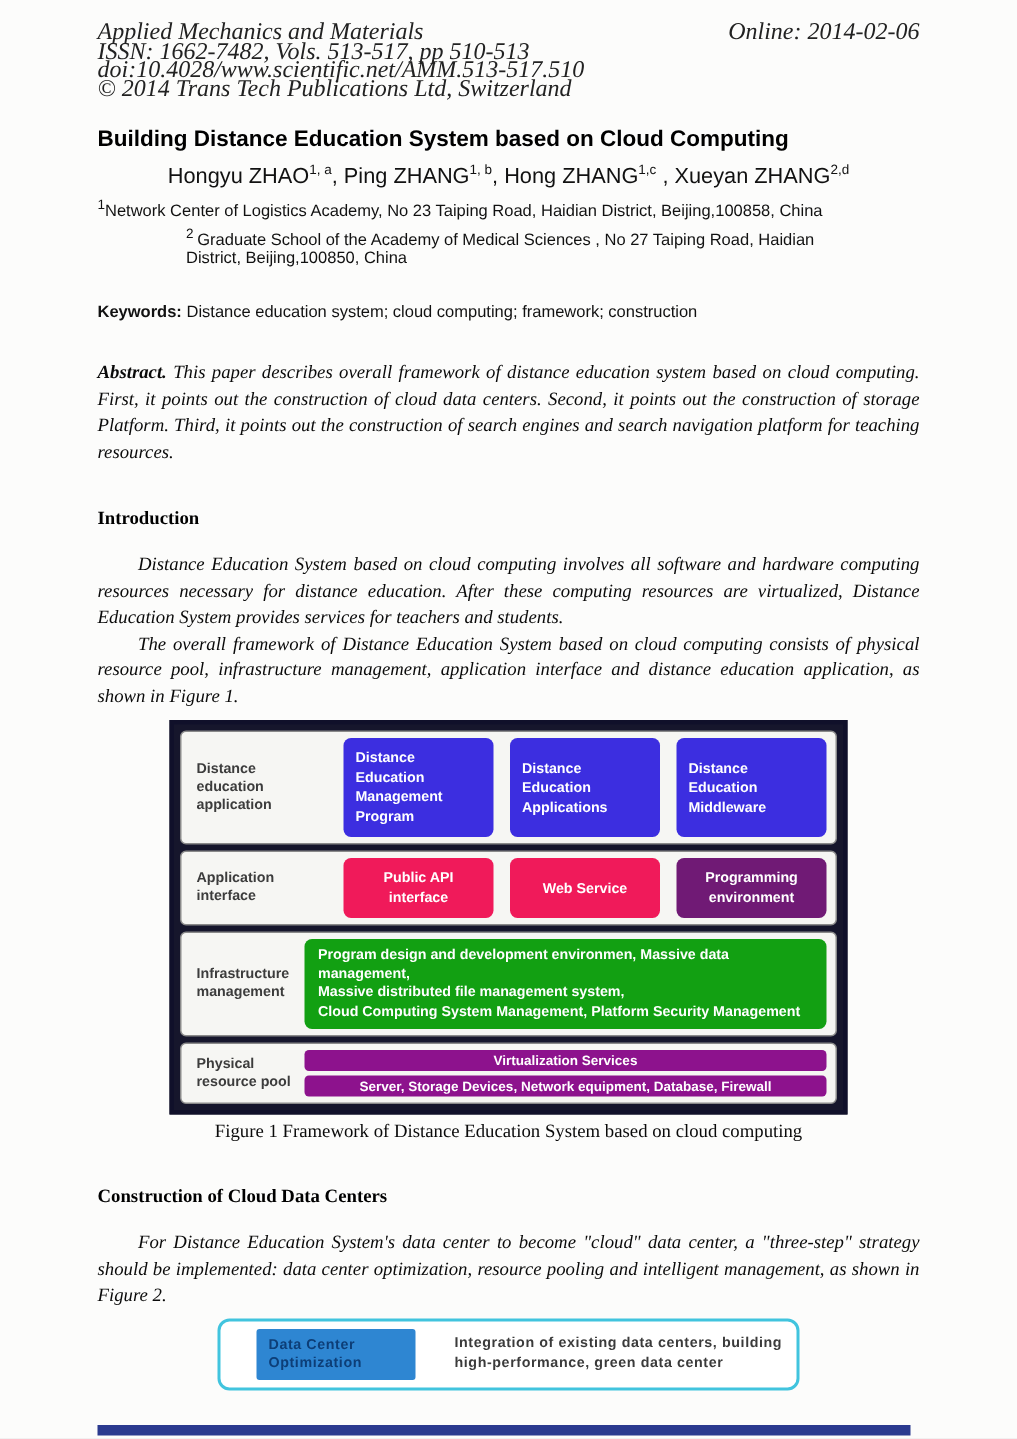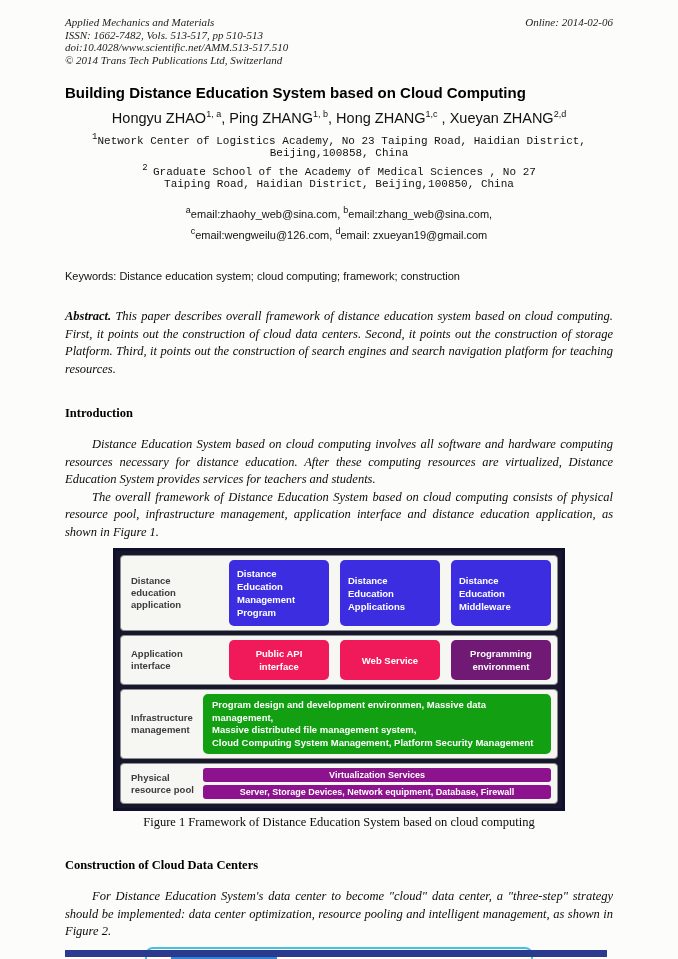--- a/index.html
+++ b/index.html
@@ -10,38 +10,38 @@
     margin: 0 auto;
     background: #fcfcfb;
     font-family: "Liberation Serif", serif;
     color: #111;
     overflow: hidden;
   }
   .content { padding: 16px 65px 0 65px; }
 
   
   .pub-header { display:flex; justify-content:space-between; align-items:flex-start;
-    font-style: italic; font-size: 11px; line-height: 12.5px; color:#222; }
+    font-style: italic; font-size: 16px; line-height: 12.5px; color:#222; }
   .pub-right { white-space: nowrap; }
 
   
   .paper-title { font-family:"Liberation Sans", sans-serif; font-weight:bold;
     font-size: 15px; text-align:left; margin-top: 18px; color:#000; }
   .authors { font-family:"Liberation Sans", sans-serif; font-size: 14.5px;
     text-align:center; margin-top: 9px; color:#111; }
   sup.s { vertical-align: super; font-size: 9px; line-height: 0; }
-  .affil { font-family:Liberation Mono, monospace; font-size: 11px;
-    text-align:center; margin-top: 9px; color:#111; }
+  .affil { font-family:Liberation Sans, sans-serif; font-size: 11px;
+    margin-top: 9px; color:#111; }
   .affil.two { width: 430px; margin-left:auto; margin-right:auto; margin-top: 7px; }
   .emails { font-family:"Liberation Sans", sans-serif; font-size: 11px;
     text-align:center; margin-top: 14px; line-height: 21px; color:#111; }
 
   .keywords { font-family:"Liberation Sans", sans-serif; font-size: 11px;
     margin-top: 24px; color:#111; }
-  .keywords b { font-weight: normal; }
+  .keywords b { font-weight: bold; }
 
   .body-text { font-size: 12.5px; line-height: 17.5px; text-align: justify; color:#0a0a0a;font-style:italic; }
   .abstract { margin-top: 26px; }
   .sec-heading { font-size: 12.5px; font-weight: bold; margin-top: 28px; color:#000;font-family:Liberation Serif, serif; }
   .para { text-indent: 27px; }
   .p-first { margin-top: 15px; }
 
   
   .fig1 { width: 452px; margin: 7px auto 0 auto; background:#16162c;
     border: 3px solid #10102a; padding: 4px; display:flex; flex-direction:column; gap:4px; }
@@ -92,24 +92,20 @@
 
     <h1 class="paper-title">Building Distance Education System based on Cloud Computing</h1>
 
     <div class="authors">
       <span><span>Hongyu ZHAO</span><sup class="s">1, a</sup><span>, </span></span><span><span>Ping ZHANG</span><sup class="s">1, b</sup><span>, </span></span><span><span>Hong ZHANG</span><sup class="s">1,c</sup><span> , </span></span><span><span>Xueyan ZHANG</span><sup class="s">2,d</sup></span>
     </div>
 
     <div class="affil"><sup class="s">1</sup><span>Network Center of Logistics Academy, No 23 Taiping Road, Haidian District, Beijing,100858, China</span></div>
     <div class="affil two"><sup class="s">2 </sup><span>Graduate School of the Academy of Medical Sciences , No 27 Taiping Road, Haidian District, Beijing,100850, China</span></div>
 
-    <div class="emails">
-      <div><sup class="s">a</sup><span>email:zhaohy_web@sina.com, </span><sup class="s">b</sup><span>email:zhang_web@sina.com,</span></div>
-      <div><sup class="s">c</sup><span>email:wengweilu@126.com, </span><sup class="s">d</sup><span>email: zxueyan19@gmail.com</span></div>
-    </div>
 
     <div class="keywords">
       <b>Keywords:</b><span> Distance education system; cloud computing; framework; construction</span>
     </div>
 
     <p class="body-text abstract">
       <b>Abstract.</b><span> This paper describes overall framework of distance education system based on cloud computing. First, it points out the construction of cloud data centers. Second, it points out the construction of storage Platform. Third, it points out the construction of search engines and search navigation platform for teaching resources.</span>
     </p>
 
     <h2 class="sec-heading">Introduction</h2>

